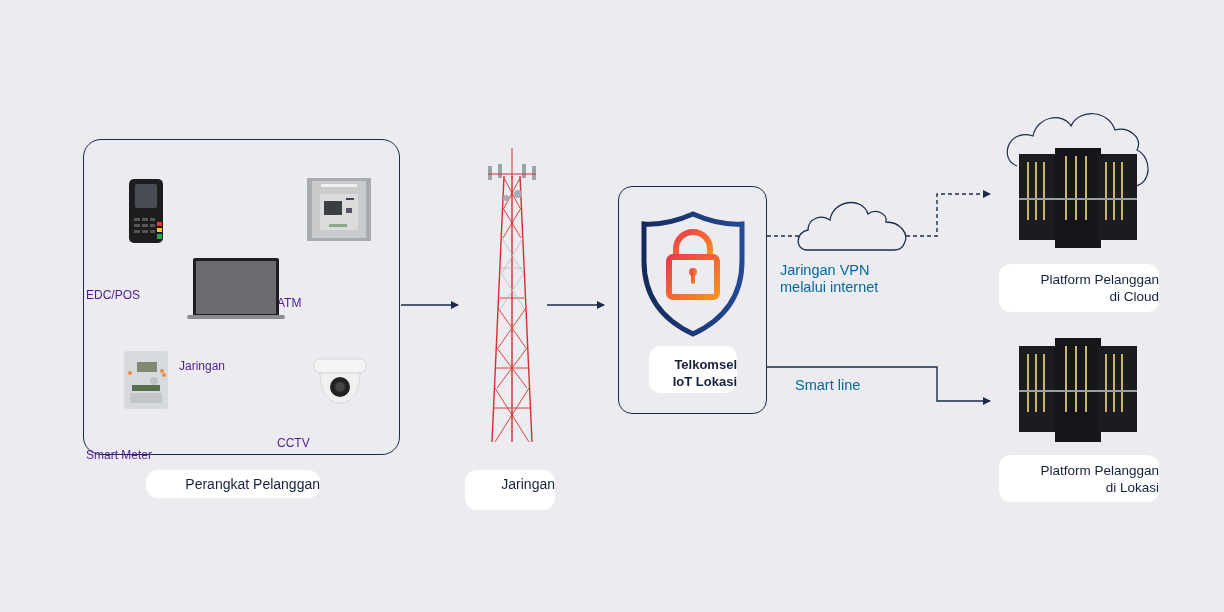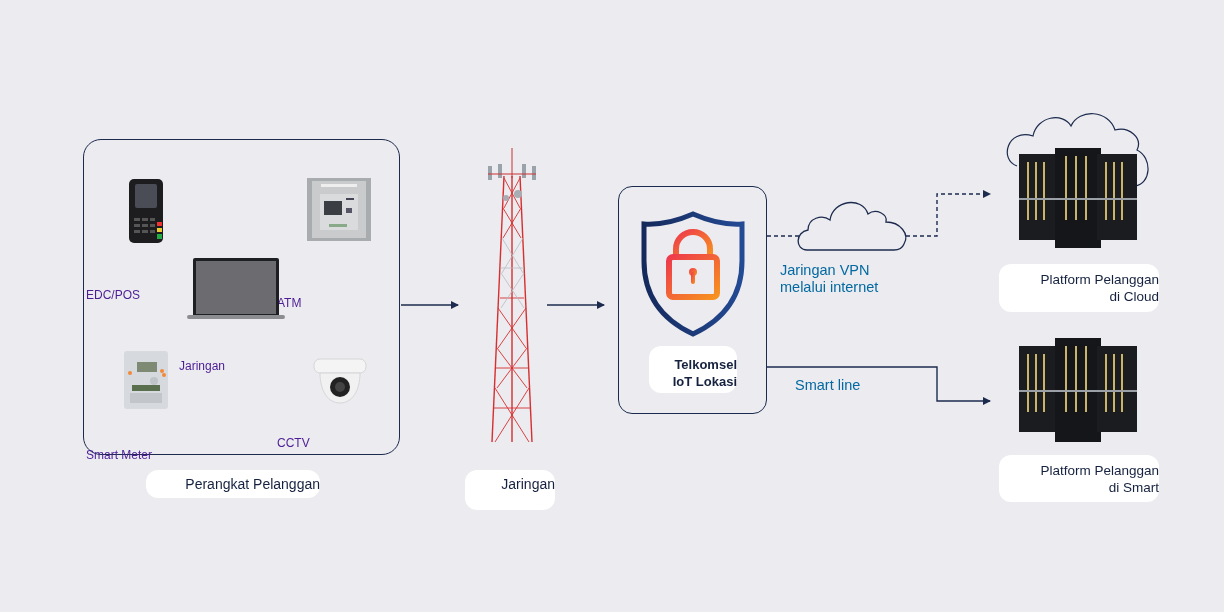--- a/index.html
+++ b/index.html
@@ -213,14 +213,14 @@
         <rect x="66" y="8" width="2" height="66"></rect>
       <rect x="86" y="16" width="2" height="58"></rect>
         <rect x="94" y="16" width="2" height="58"></rect>
         <rect x="102" y="16" width="2" height="58"></rect>
     </g>
     <rect x="0" y="52" width="118" height="2" fill="#9aa0a6"></rect>
   </svg>
 </div>
 <div class="abs pill" style="left:999px;top:455px;width:160px;height:47px;padding-top:7px;line-height:17px;font-size:13.5px">
   <div>Platform Pelanggan</div>
-  <div>di Smart</div>
+  <div>di Lokasi</div>
 </div>
 
 </body></html>

